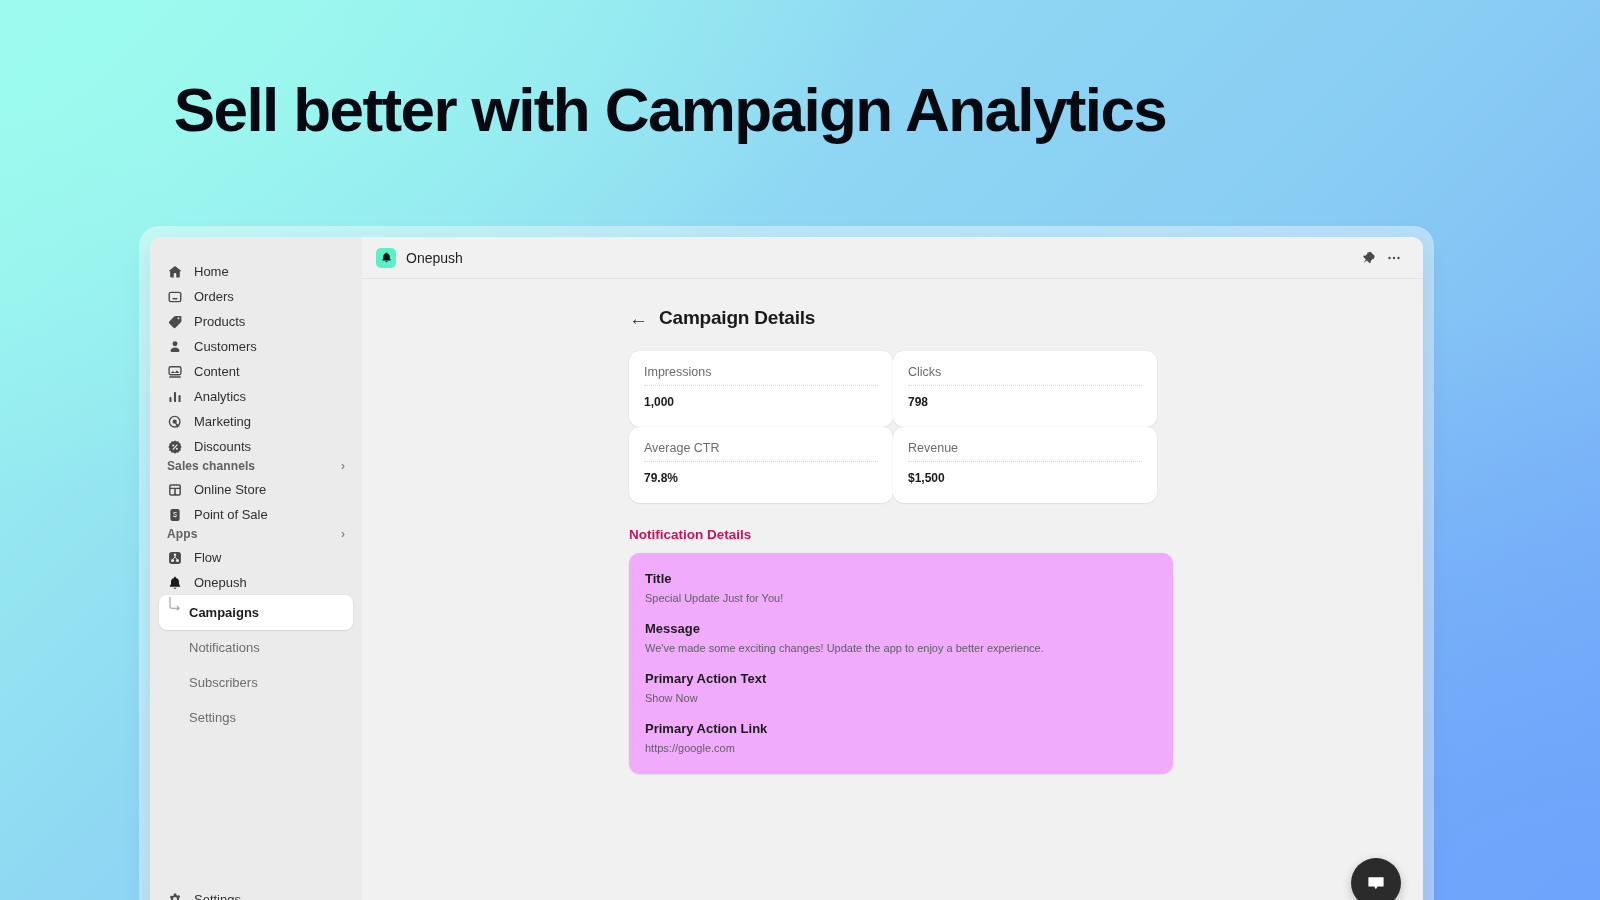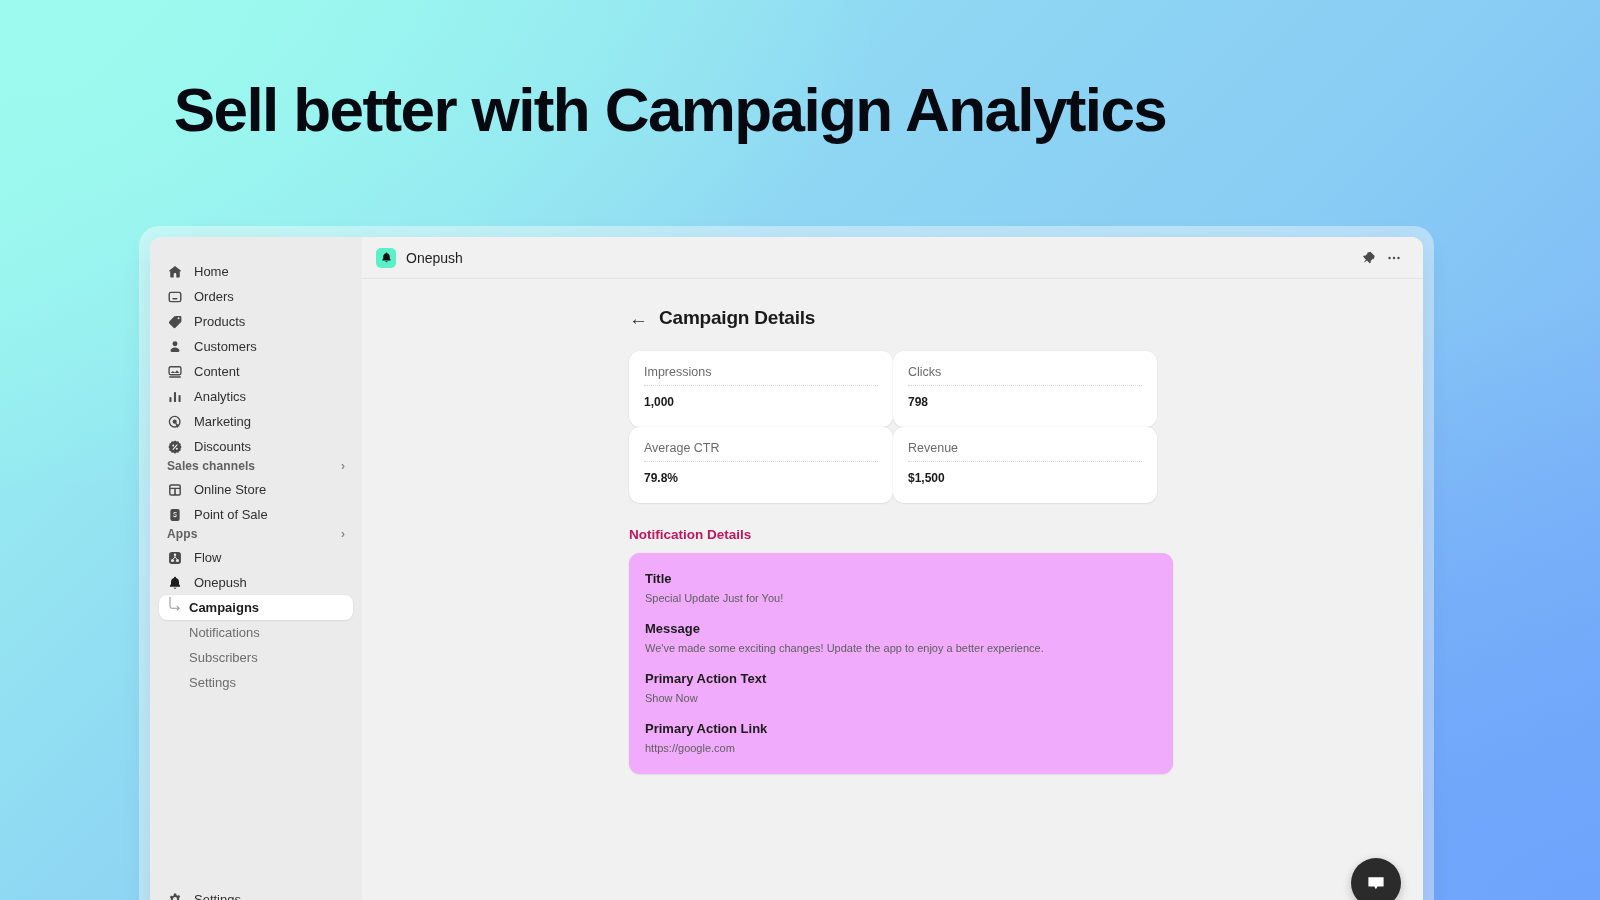--- a/index.html
+++ b/index.html
@@ -102,21 +102,21 @@
     font-weight: bold;
     color: #616161;
     cursor: pointer;
     letter-spacing: 0.1px;
   }
   .section-head .chev { color: #8a8a8a; font-size: 12px; line-height: 1; }
 
   .sub-item {
     display: flex;
     align-items: center;
-    height: 25px;
+    height: 35px;
     margin: 0 9px;
     padding: 0 8px 0 30px;
     border-radius: 8px;
     font-size: 13px;
     color: #6d6d6d;
     cursor: pointer;
     white-space: nowrap;
   }
   .sub-item.active {
     background: #ffffff;

